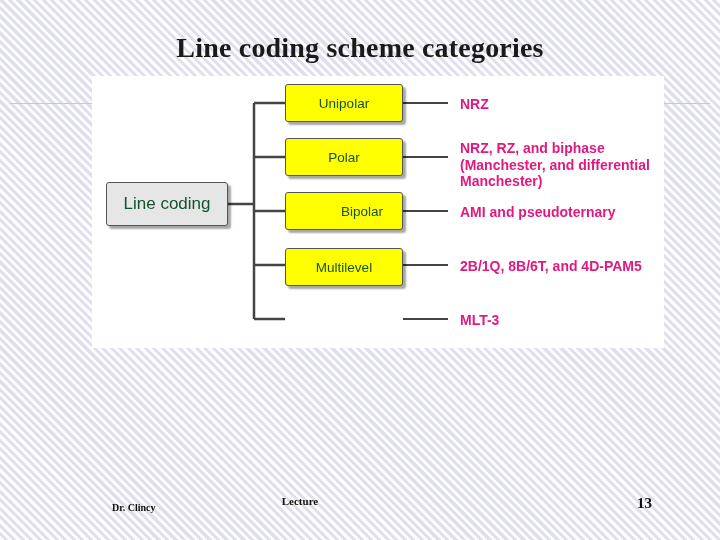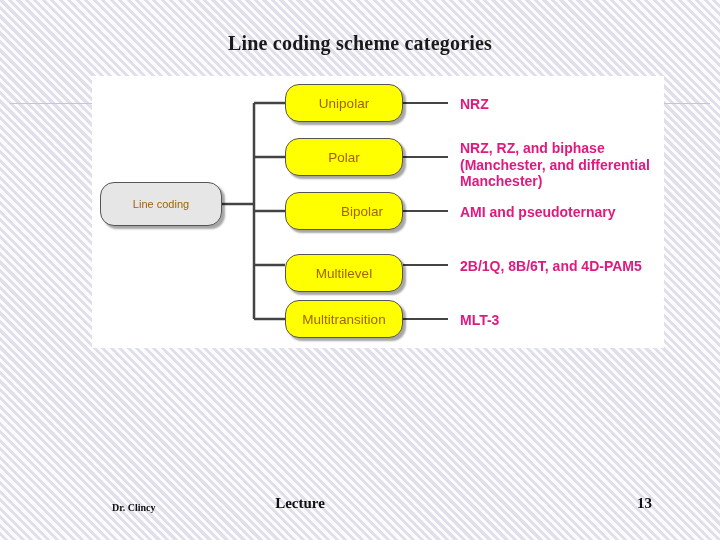--- a/index.html
+++ b/index.html
@@ -28,21 +28,21 @@
       rgba(223,223,236,0.9) 6px
     );
   }
   .slide-title {
     position: absolute;
     left: 0;
     top: 32px;
     width: 720px;
     text-align: center;
     font-family: "Liberation Serif", serif;
-    font-size: 20px;
+    font-size: 28px;
     font-weight: bold;
     color: #1a1a1a;
     letter-spacing: 0.2px;
   }
   .title-rule {
     position: absolute;
     left: 10px;
     top: 103px;
     width: 700px;
     height: 1px;
@@ -64,43 +64,43 @@
     width: 572px; height: 272px;
   }
   
   .node {
     position: absolute;
     box-sizing: border-box;
     display: flex;
     align-items: center;
     justify-content: center;
     font-size: 13.5px;
-    color: #a16207;
+    color: #14532d;
     border: 1px solid #555555;
-    border-radius: 14px;
+    border-radius: 3px;
     box-shadow: 3px 3px 2px rgba(0,0,0,0.35);
   }
   .node-root {
     background: #e6e6e6;
-    left: 8px;
+    left: 14px;
     top: 106px;
     width: 122px;
     height: 44px;
-    font-size: 11px;
+    font-size: 17px;
   }
   .node-cat {
     background: #ffff00;
     left: 193px;
     width: 118px;
     height: 38px;
   }
   .n1 { top: 8px; }
   .n2 { top: 62px; }
   .n3 { top: 116px; padding-left: 36px; }
-  .n4 { top: 178px; }
+  .n4 { top: 172px; }
   .n5 { top: 224px; }
 
   .desc {
     position: absolute;
     left: 368px;
     font-size: 14px;
     font-weight: bold;
     color: #e0197f;
     line-height: 1.18;
     width: 205px;
@@ -122,21 +122,21 @@
     color: #111111;
     margin-left: 16px;
   }
   .footer-center {
     position: absolute;
     left: 0;
     top: 495px;
     width: 600px;
     text-align: center;
     font-family: "Liberation Serif", serif;
-    font-size: 15px;
+    font-size: 11px;
     font-weight: bold;
     color: #111111;
   }
   .footer-right {
     position: absolute;
     right: 68px;
     top: 495px;
     font-family: "Liberation Serif", serif;
     font-size: 15px;
     font-weight: bold;
@@ -172,21 +172,20 @@
     <line x1="311" y1="189" x2="356" y2="189" stroke="#444444" stroke-width="2"></line>
     <line x1="311" y1="243" x2="356" y2="243" stroke="#444444" stroke-width="2"></line>
   </svg>
 
   <div class="node node-root">Line coding</div>
 
   <div class="node node-cat n1">Unipolar</div>
   <div class="node node-cat n2">Polar</div>
   <div class="node node-cat n3">Bipolar</div>
   <div class="node node-cat n4">Multilevel</div>
-  <div class="node node-cat n5">Multitransition</div>
 
   <div class="desc d1">NRZ</div>
   <div class="desc d3">AMI and pseudoternary</div>
   <div class="desc d2">NRZ, RZ, and biphase (Manchester, and differential Manchester)</div>
   <div class="desc d4">2B/1Q,  8B/6T, and 4D-PAM5</div>
   <div class="desc d5">MLT-3</div>
 
 </div>
 
 <div class="footer-left">Dr. Clincy</div>

